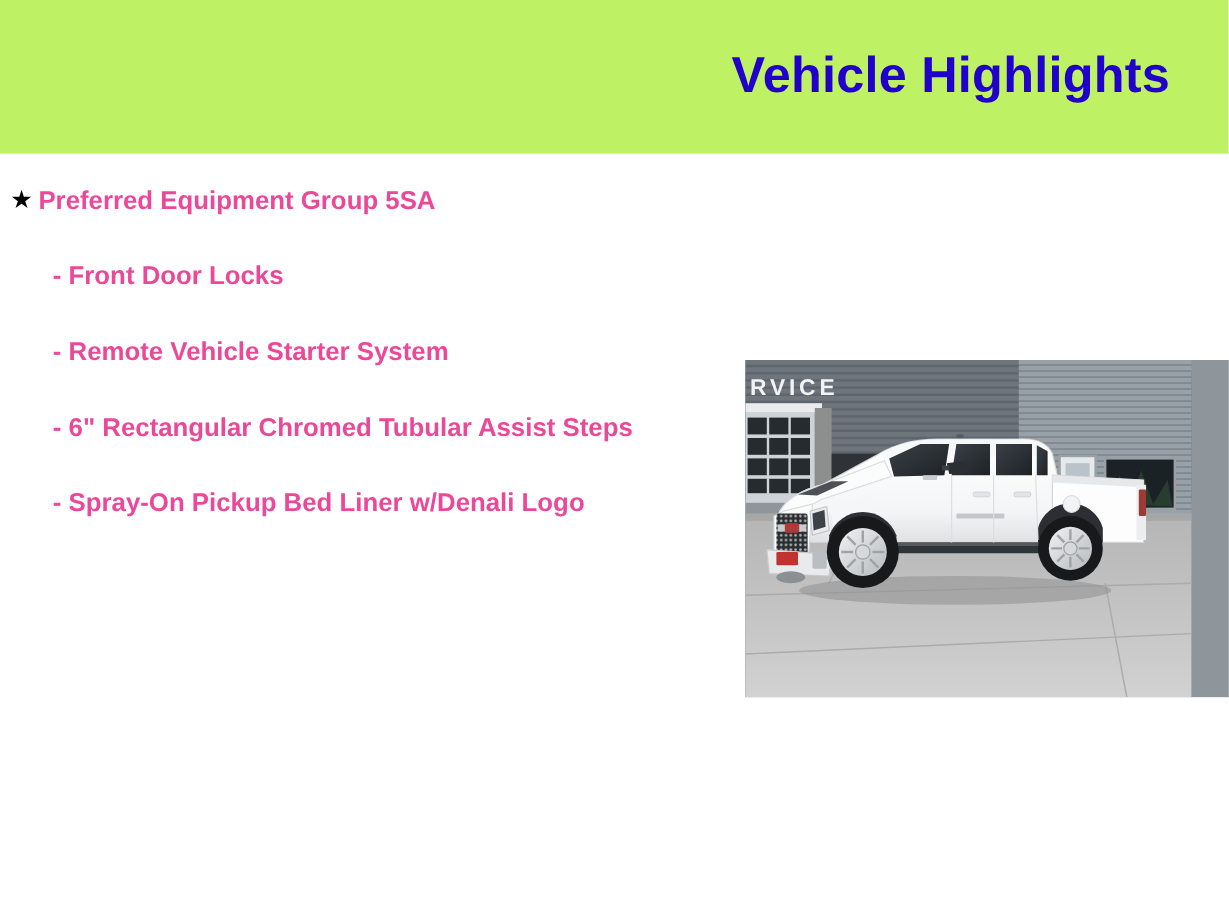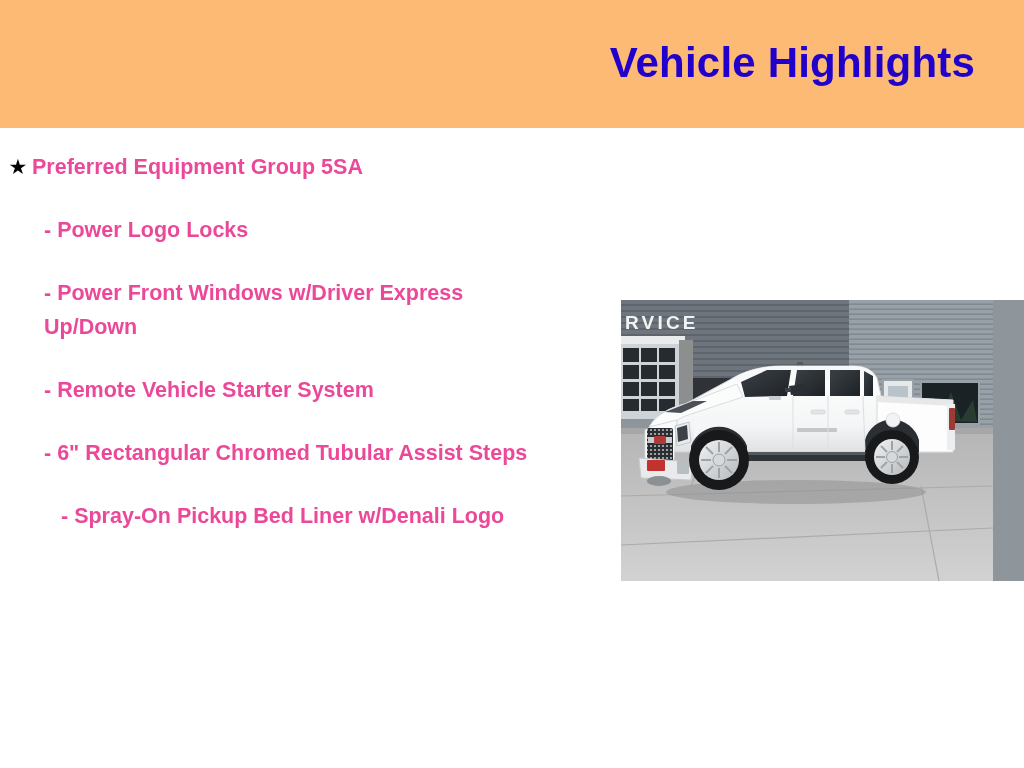--- a/index.html
+++ b/index.html
@@ -16,21 +16,21 @@
     position: relative;
   }
 
   
   .header-band {
     position: absolute;
     left: 0;
     top: 0;
     width: 1024px;
     height: 128px;
-    background: #fdba74;
+    background: #bef264;
     box-sizing: border-box;
   }
   .header-title {
     position: absolute;
     right: 49px;
     top: 38px;
     color: #2200cc;
     font-size: 42px;
     font-weight: bold;
     letter-spacing: 0.2px;
@@ -55,21 +55,20 @@
     width: 600px;
   }
 
   .list-item {
     display: flex;
     align-items: flex-start;
     margin: 0 0 29px 0;
   }
   .list-item:last-child {
     margin-bottom: 0;
-    margin-left: 17px;
   }
 
   .bullet-star {
     width: 32px;
     min-width: 32px;
     text-align: center;
     font-size: 21px;
     line-height: 34px;
     color: #000000;
     padding-left: 4px;
@@ -120,27 +119,23 @@
 
   <div class="highlights-list">
 
     <div class="list-item group">
       <span class="bullet-star">★</span>
       <span class="item-text">Preferred Equipment Group 5SA</span>
     </div>
 
     <div class="list-item sub">
       <span class="bullet-star"></span>
-      <span class="item-text">- Power Logo Locks</span>
-    </div>
-
-    <div class="list-item sub">
-      <span class="bullet-star"></span>
-      <span class="item-text">- Power Front Windows w/Driver Express Up/Down</span>
-    </div>
+      <span class="item-text">- Front Door Locks</span>
+    </div>
+
 
     <div class="list-item sub">
       <span class="bullet-star"></span>
       <span class="item-text">- Remote Vehicle Starter System</span>
     </div>
 
     <div class="list-item sub">
       <span class="bullet-star"></span>
       <span class="item-text">- 6" Rectangular Chromed Tubular Assist Steps</span>
     </div>

